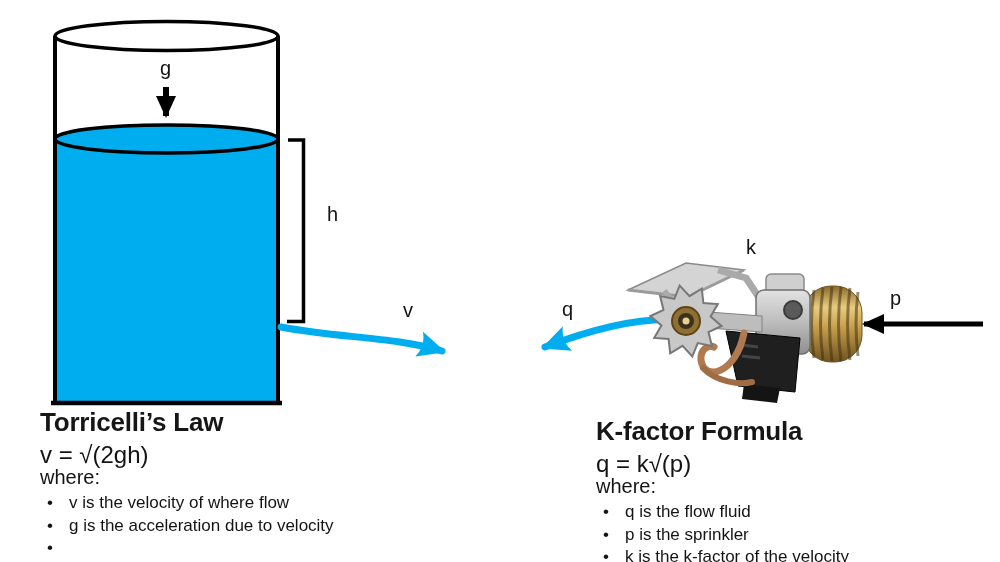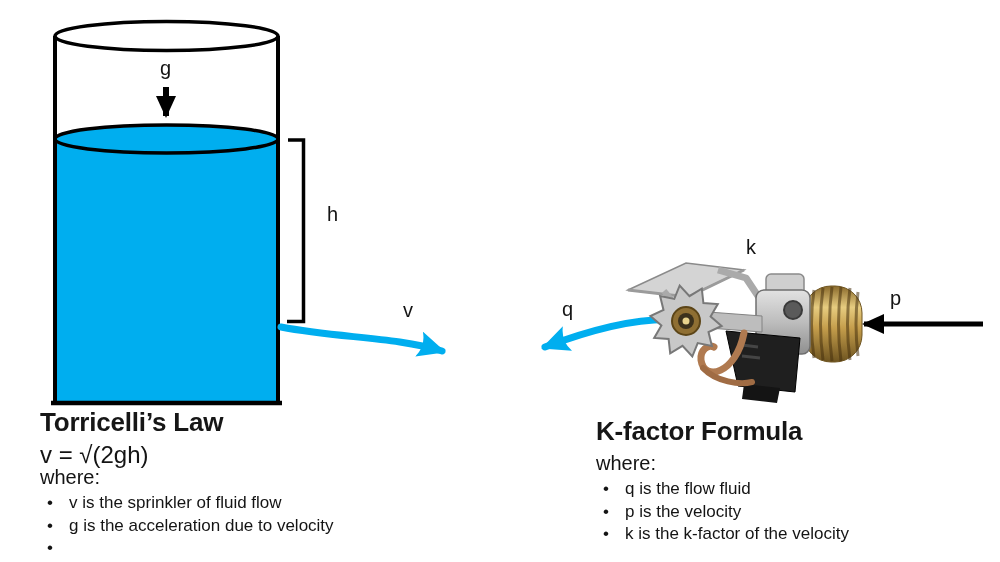--- a/index.html
+++ b/index.html
@@ -105,43 +105,44 @@
   <div class="var-label" style="left:746px;top:237px;">k</div>
   <div class="var-label" style="left:890px;top:288px;">p</div>
 
   <div class="panel" id="panel-torricelli">
     <h1>Torricelli’s Law</h1>
     <p class="formula">v = √(2gh)</p>
     <p class="where">where:</p>
     <ul>
       <li>
         <span class="dot">•</span>
-        <span>v is the sprinkler of fluid flow</span>
+        <span>v is the velocity of where flow</span>
       </li>
       <li>
         <span class="dot">•</span>
         <span>g is the acceleration due to velocity</span>
       </li>
       <li>
         <span class="dot">•</span>
       </li>
     </ul>
   </div>
 
   <div class="panel" id="panel-kfactor">
     <h1>K-factor Formula</h1>
+    <p class="formula">q = k√(p)</p>
     <p class="where">where:</p>
     <ul>
       <li>
         <span class="dot">•</span>
         <span>q is the flow fluid</span>
       </li>
       <li>
         <span class="dot">•</span>
-        <span>p is the velocity</span>
+        <span>p is the sprinkler</span>
       </li>
       <li>
         <span class="dot">•</span>
         <span>k is the k-factor of the velocity</span>
       </li>
     </ul>
   </div>
 
 </div>
 

